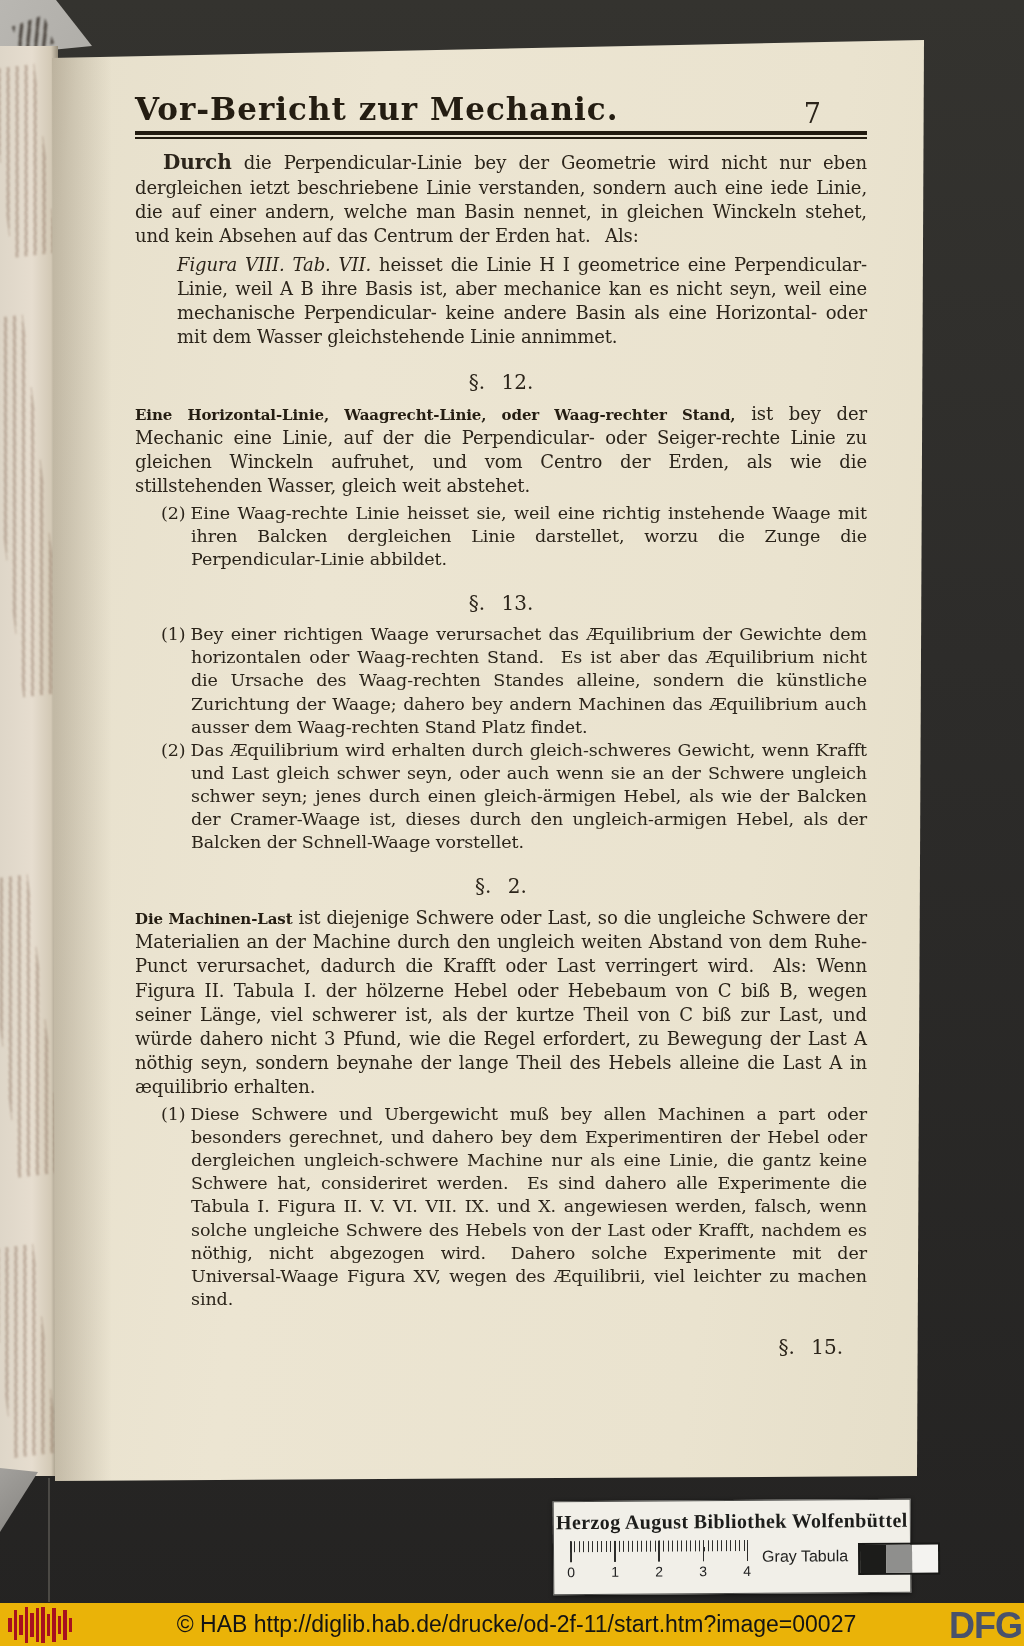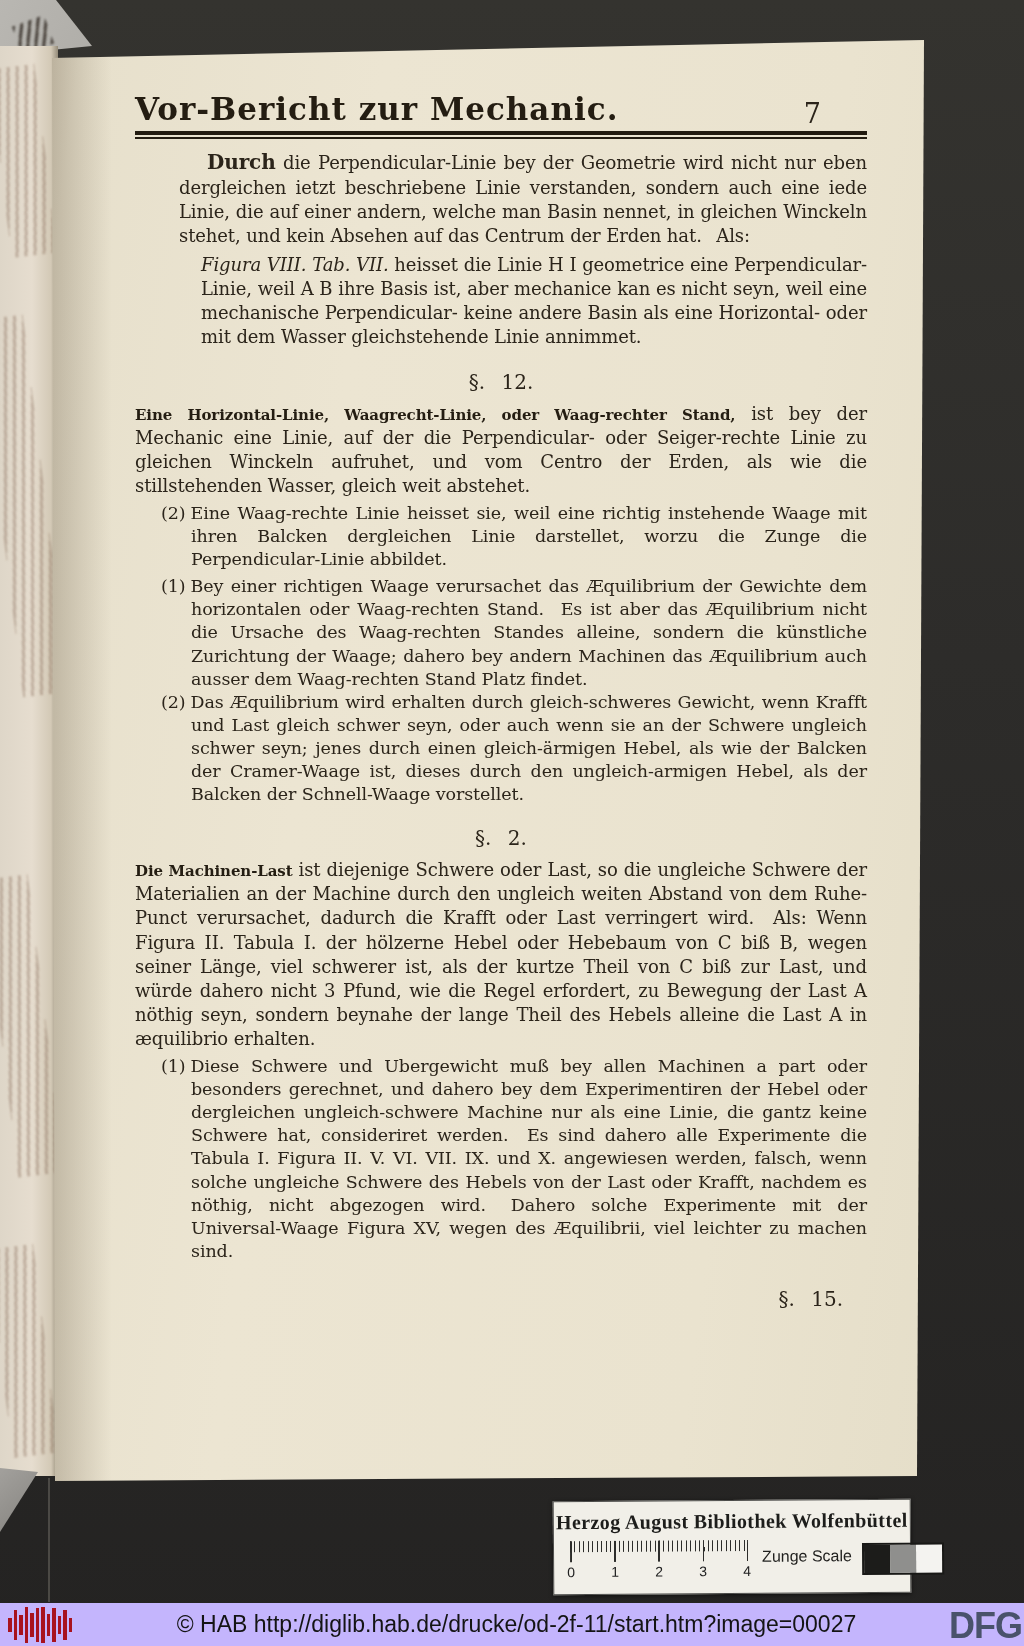--- a/index.html
+++ b/index.html
@@ -65,23 +65,23 @@
   .page-head { position:relative; text-align:left; }
   .head-title {
     font-size:31px; font-weight:bold; letter-spacing:1px; color:#241d12;
     display:inline-block; transform:scaleY(1.05);
   }
   .page-num { position:absolute; right:46px; top:8px; font-size:27px; color:#2b241a; }
   .head-rule { margin-top:5px; height:8px;
     border-top:4px solid #221b10; border-bottom:2px solid #221b10; }
 
   .body-text { font-size:18px; line-height:1.34; text-align:justify; letter-spacing:-0.1px; }
-  .intro { margin-top:10px; text-indent:28px;margin-left:44px; }
+  .intro { margin-top:10px; text-indent:28px; }
   .intro .lead { font-weight:bold; font-size:20px; }
-  .example { margin:5px 0 0 66px; }
+  .example { margin:5px 0 0 42px; }
   .example .lead { font-style:italic; }
 
   .section-mark { text-align:center; font-size:20px; margin:20px 0 8px; color:#2b241a; }
   .section-body .lead { font-weight:bold; font-size:15px; color:#241d12; }
   .items { margin-top:4px; }
   .item { font-size:17.5px; line-height:1.32; text-align:justify;
     padding-left:56px; text-indent:-30px; letter-spacing:-0.1px; }
   .item .num { padding-right:5px; }
   .trailing-mark { text-align:right; padding-right:24px; font-size:20px; margin-top:24px; }
 
@@ -112,21 +112,21 @@
     color:#1f1f1d; margin:8px 10px 0 14px; white-space:nowrap; }
   .swatches { display:flex; border:2px solid #181816; margin-top:4px; }
   .sw { width:26px; height:28px; }
   .sw-black { background:#1c1c1a; }
   .sw-gray  { background:#8f8f8d; }
   .sw-white { background:#f4f3f0; }
 
   
   .footer-bar {
     position:absolute; left:0; bottom:0; width:1024px; height:43px;
-    background:#c4b5fd; display:flex; align-items:center;
+    background:#eab308; display:flex; align-items:center;
   }
   .hab-logo { margin-left:8px; display:flex; align-items:center; gap:2px; height:40px; }
   .hab-logo i { display:block; background:#a8121e; width:3px; }
   .hab-logo i:nth-child(odd) { width:4px; }
   .hab-logo i:nth-child(1){height:14px;} .hab-logo i:nth-child(2){height:30px;}
   .hab-logo i:nth-child(3){height:20px;} .hab-logo i:nth-child(4){height:36px;}
   .hab-logo i:nth-child(5){height:24px;} .hab-logo i:nth-child(6){height:34px;}
   .hab-logo i:nth-child(7){height:36px;} .hab-logo i:nth-child(8){height:22px;}
   .hab-logo i:nth-child(9){height:34px;} .hab-logo i:nth-child(10){height:18px;}
   .hab-logo i:nth-child(11){height:30px;} .hab-logo i:nth-child(12){height:14px;}
@@ -167,20 +167,21 @@
     <p class="body-text intro"><span class="lead">Durch</span> <span>die Perpendicular-Linie bey der Geometrie wird nicht nur eben dergleichen ietzt beschriebene Linie verstanden, sondern auch eine iede Linie, die auf einer andern, welche man Basin nennet, in gleichen Winckeln stehet, und kein Absehen auf das Centrum der Erden hat.  Als:</span></p>
 
     <p class="body-text example"><span class="lead">Figura VIII. Tab. VII.</span> <span>heisset die Linie H I geometrice eine Perpendicular-Linie, weil A B ihre Basis ist, aber mechanice kan es nicht seyn, weil eine mechanische Perpendicular- keine andere Basin als eine Horizontal- oder mit dem Wasser gleichstehende Linie annimmet.</span></p>
 
     <div class="section-mark">§.  12.</div>
     <p class="body-text section-body"><span class="lead">Eine Horizontal-Linie, Waagrecht-Linie, oder Waag-rechter Stand,</span> <span>ist bey der Mechanic eine Linie, auf der die Perpendicular- oder Seiger-rechte Linie zu gleichen Winckeln aufruhet, und vom Centro der Erden, als wie die stillstehenden Wasser, gleich weit abstehet.</span></p>
     <div class="items">
       <p class="item"><span class="num">(2)</span><span>Eine Waag-rechte Linie heisset sie, weil eine richtig instehende Waage mit ihren Balcken dergleichen Linie darstellet, worzu die Zunge die Perpendicular-Linie abbildet.</span></p>
     </div>
 
+    <div class="section-mark">§.  13.</div>
     <div class="items">
       <p class="item"><span class="num">(1)</span><span>Bey einer richtigen Waage verursachet das Æquilibrium der Gewichte dem horizontalen oder Waag-rechten Stand.  Es ist aber das Æquilibrium nicht die Ursache des Waag-rechten Standes alleine, sondern die künstliche Zurichtung der Waage; dahero bey andern Machinen das Æquilibrium auch ausser dem Waag-rechten Stand Platz findet.</span></p>
       <p class="item"><span class="num">(2)</span><span>Das Æquilibrium wird erhalten durch gleich-schweres Gewicht, wenn Krafft und Last gleich schwer seyn, oder auch wenn sie an der Schwere ungleich schwer seyn; jenes durch einen gleich-ärmigen Hebel, als wie der Balcken der Cramer-Waage ist, dieses durch den ungleich-armigen Hebel, als der Balcken der Schnell-Waage vorstellet.</span></p>
     </div>
 
     <div class="section-mark">§.  2.</div>
     <p class="body-text section-body"><span class="lead">Die Machinen-Last</span> <span>ist diejenige Schwere oder Last, so die ungleiche Schwere der Materialien an der Machine durch den ungleich weiten Abstand von dem Ruhe-Punct verursachet, dadurch die Krafft oder Last verringert wird.  Als: Wenn Figura II. Tabula I. der hölzerne Hebel oder Hebebaum von C biß B, wegen seiner Länge, viel schwerer ist, als der kurtze Theil von C biß zur Last, und würde dahero nicht 3 Pfund, wie die Regel erfordert, zu Bewegung der Last A nöthig seyn, sondern beynahe der lange Theil des Hebels alleine die Last A in æquilibrio erhalten.</span></p>
     <div class="items">
       <p class="item"><span class="num">(1)</span><span>Diese Schwere und Ubergewicht muß bey allen Machinen a part oder besonders gerechnet, und dahero bey dem Experimentiren der Hebel oder dergleichen ungleich-schwere Machine nur als eine Linie, die gantz keine Schwere hat, consideriret werden.  Es sind dahero alle Experimente die Tabula I. Figura II. V. VI. VII. IX. und X. angewiesen werden, falsch, wenn solche ungleiche Schwere des Hebels von der Last oder Krafft, nachdem es nöthig, nicht abgezogen wird.  Dahero solche Experimente mit der Universal-Waage Figura XV, wegen des Æquilibrii, viel leichter zu machen sind.</span></p>
     </div>
@@ -198,21 +199,21 @@
     <div class="ruler">
       <div class="ruler-ticks"></div>
       <div class="ruler-nums">
         <span>0</span>
         <span>1</span>
         <span>2</span>
         <span>3</span>
         <span>4</span>
       </div>
     </div>
-    <div class="grayscale-label">Zunge Scale</div>
+    <div class="grayscale-label">Gray Tabula</div>
     <div class="swatches">
       <div class="sw sw-black"></div>
       <div class="sw sw-gray"></div>
       <div class="sw sw-white"></div>
     </div>
   </div>
 </div>
 
 <div class="footer-bar">
   <div class="hab-logo">

